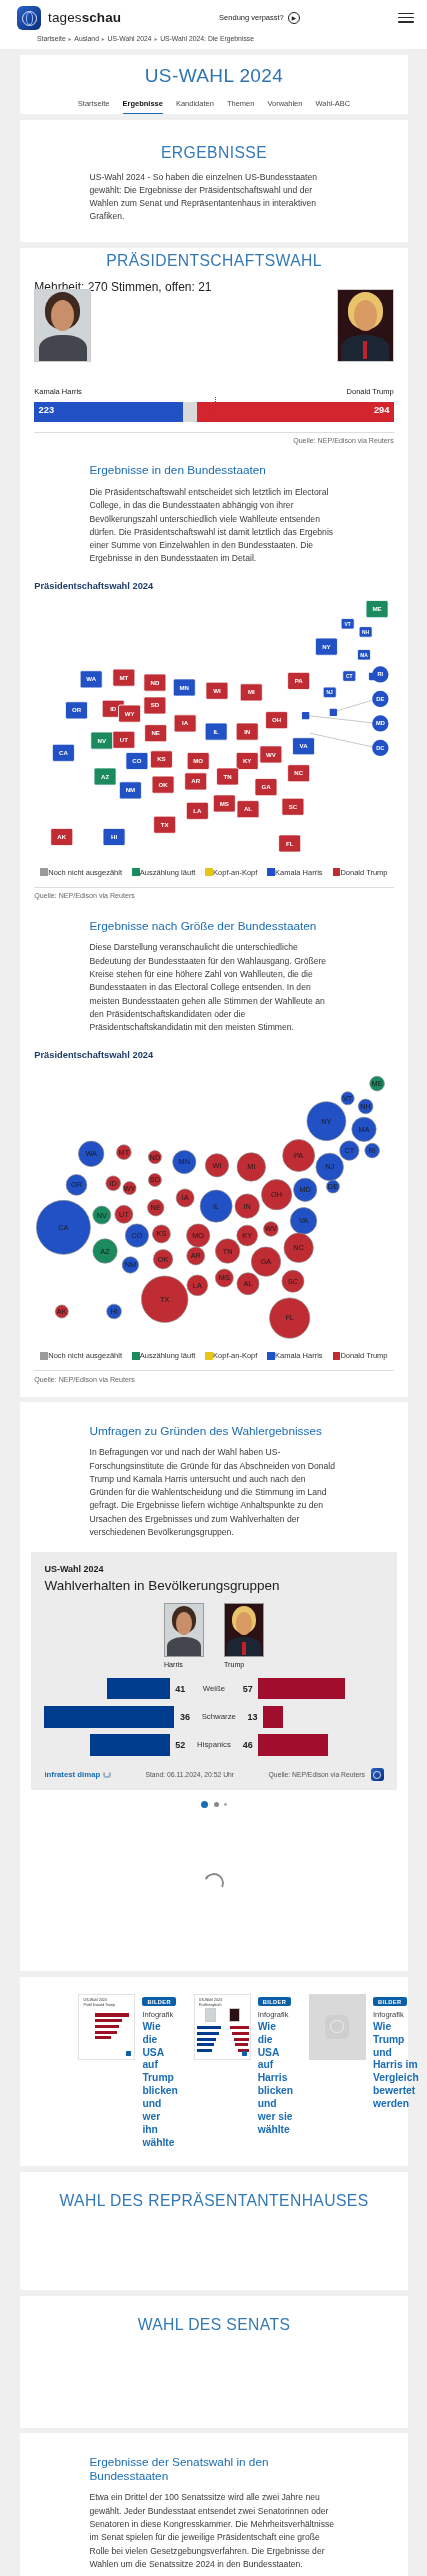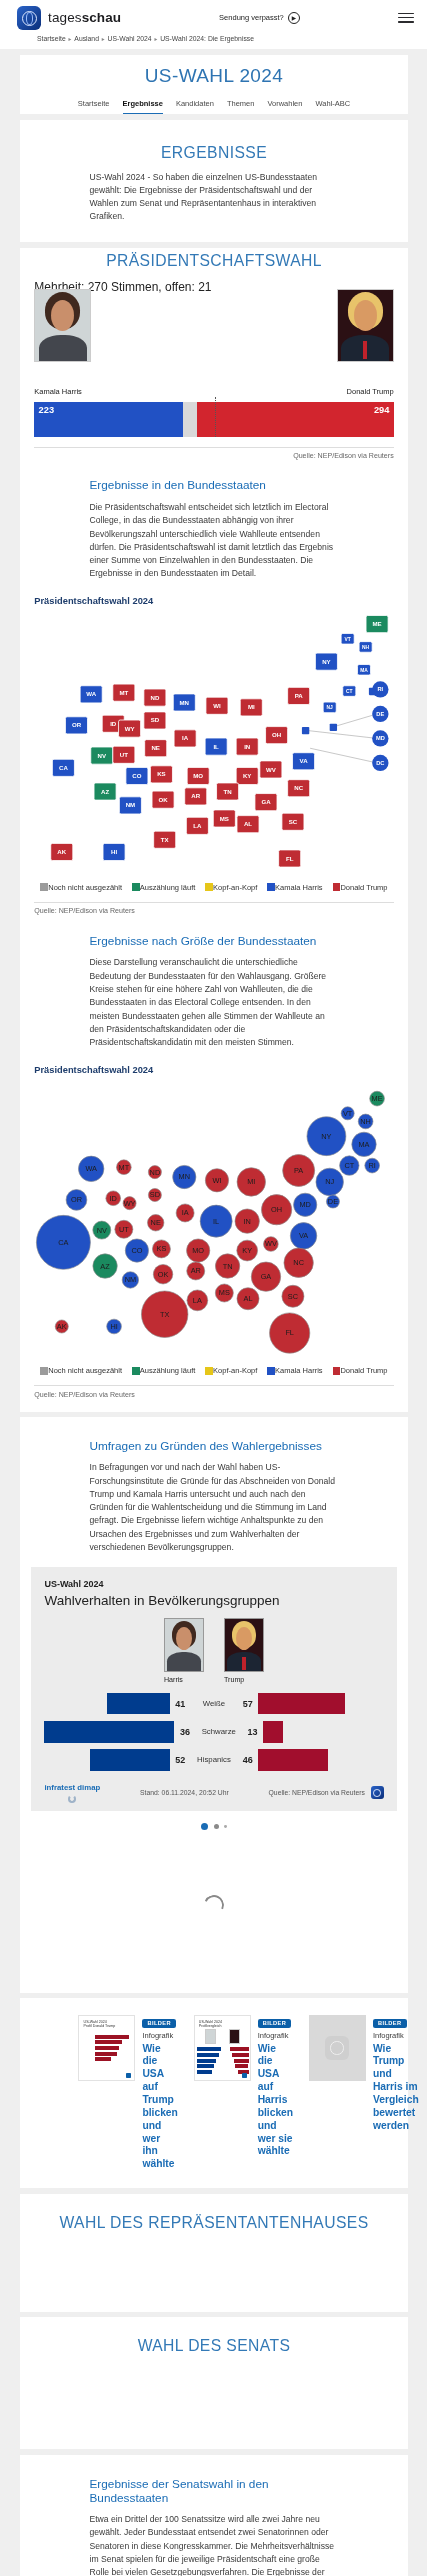--- a/index.html
+++ b/index.html
@@ -47,21 +47,21 @@
   .ph-harris .face { background:#c98f6b; }
   .ph-harris .bodyp { background:#43464d; }
   .ph-trump { background:#2b1014; }
   .ph-trump .hair { background:#e8c36a; }
   .ph-trump .face { background:#d99a63; }
   .ph-trump .bodyp { background:#1c2533; }
   .hero .left { position:absolute; left:0; top:8.6px; }
   .hero .right { position:absolute; right:0; top:8.6px; }
   .names { display:flex; justify-content:space-between; font-size:7.5px; color:#222; margin:2.9px 0 5.7px 0; }
 
-  .resultbar { position:relative; height:35px; display:flex; width:100%; }
+  .resultbar { position:relative; height:20px; display:flex; width:100%; }
   .resultbar .seg { height:100%; }
   .resultbar .val { position:absolute; top:3.6px; color:#fff; font-weight:bold; font-size:9.3px; }
   .resultbar .val.l { left:4.3px; } .resultbar .val.r { right:4.3px; }
   .majline { position:absolute; top:-4.3px; bottom:0; width:0; border-left:1.4px dotted #555; }
   .hr-light { border:none; border-top:0.7px solid #ddd; margin:10px 0 4.3px 0; }
   .source { font-size:7.1px; color:#666; }
   .source.right { text-align:right; }
 
   .map-wrap { width:100%; }
   .legend { display:flex; justify-content:center; gap:10px; margin-top:7.1px; flex-wrap:wrap; }
@@ -77,21 +77,21 @@
   .gb-photo-block .cap { margin-top:3.6px; }
   .demo-rows { margin-top:7.1px; }
   .demo-row { display:flex; align-items:center; height:26px; margin-bottom:2.1px; }
   .d-left,.d-right { flex:1; display:flex; height:21.4px; }
   .d-left { justify-content:flex-end; }
   .d-bar-l { background:#003c8e; height:100%; }
   .d-bar-r { background:#a10e2d; height:100%; }
   .d-num { width:21.4px; text-align:center; font-weight:bold; font-size:9px; color:#222; }
   .d-label { width:46px; text-align:center; font-size:7.8px; color:#333; }
   .gb-footer { display:flex; align-items:center; margin-top:10px; font-size:6.8px; color:#555; gap:5.7px; }
-  .infratest { color:#1a6cb5; font-weight:bold; font-size:7.8px; display:flex; align-items:center; gap:2.9px;flex-direction:column; }
+  .infratest { color:#1a6cb5; font-weight:bold; font-size:7.8px; display:flex; align-items:center; gap:2.9px; }
   .infratest .ring { width:7.8px; height:7.8px; border:2.1px solid #9fb3c8; border-top-color:transparent; border-radius:50%; }
   .gb-footer .mid { flex:1; text-align:center; }
   .mini-ts { width:13px; height:13px; border-radius:2.9px; background:linear-gradient(135deg,#2a63c8,#0b2f7a); position:relative; }
   .mini-ts::after { content:""; position:absolute; left:2.9px; top:2.9px; width:5.7px; height:5.7px; border:1.1px solid #dce7ff; border-radius:50%; }
   .dots { display:flex; justify-content:center; align-items:center; gap:5.7px; margin-top:11.4px; }
   .dot { border-radius:50%; }
   .dot.a { width:7.1px; height:7.1px; background:#1a6cb5; }
   .dot.b { width:5px; height:5px; background:#8a8a8a; }
   .dot.c { width:2.9px; height:2.9px; background:#aaa; }
   .spin-zone { height:150px; display:flex; align-items:center; justify-content:center; }

